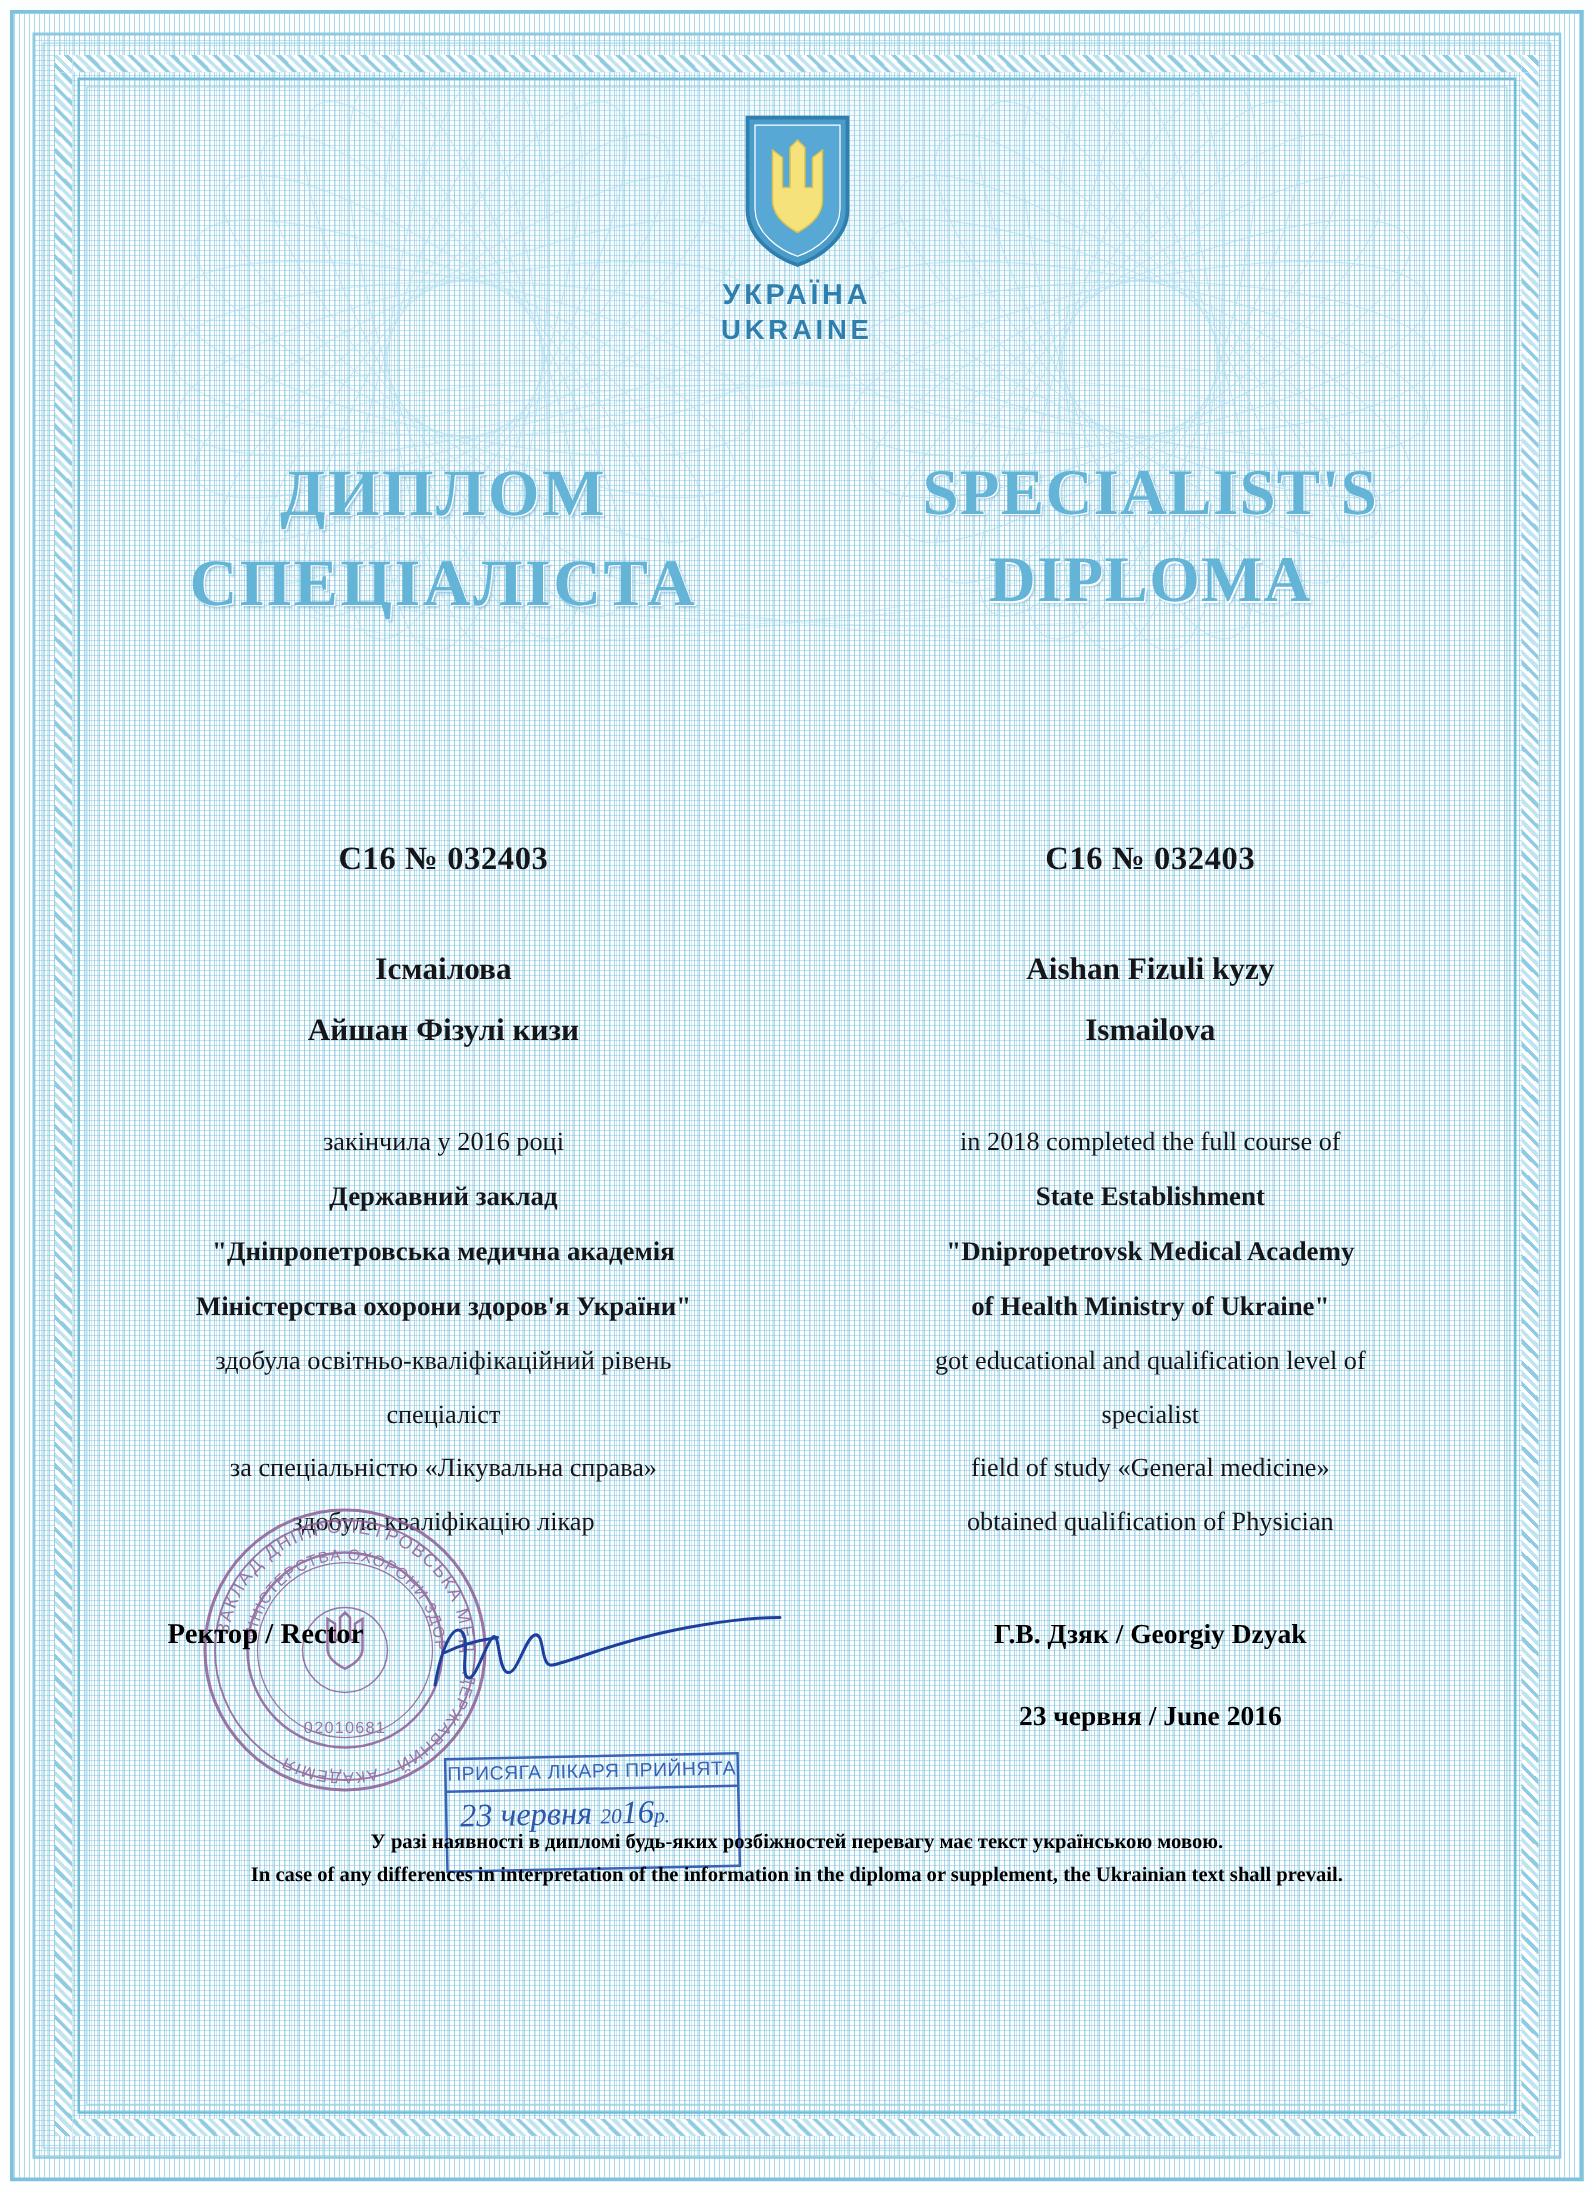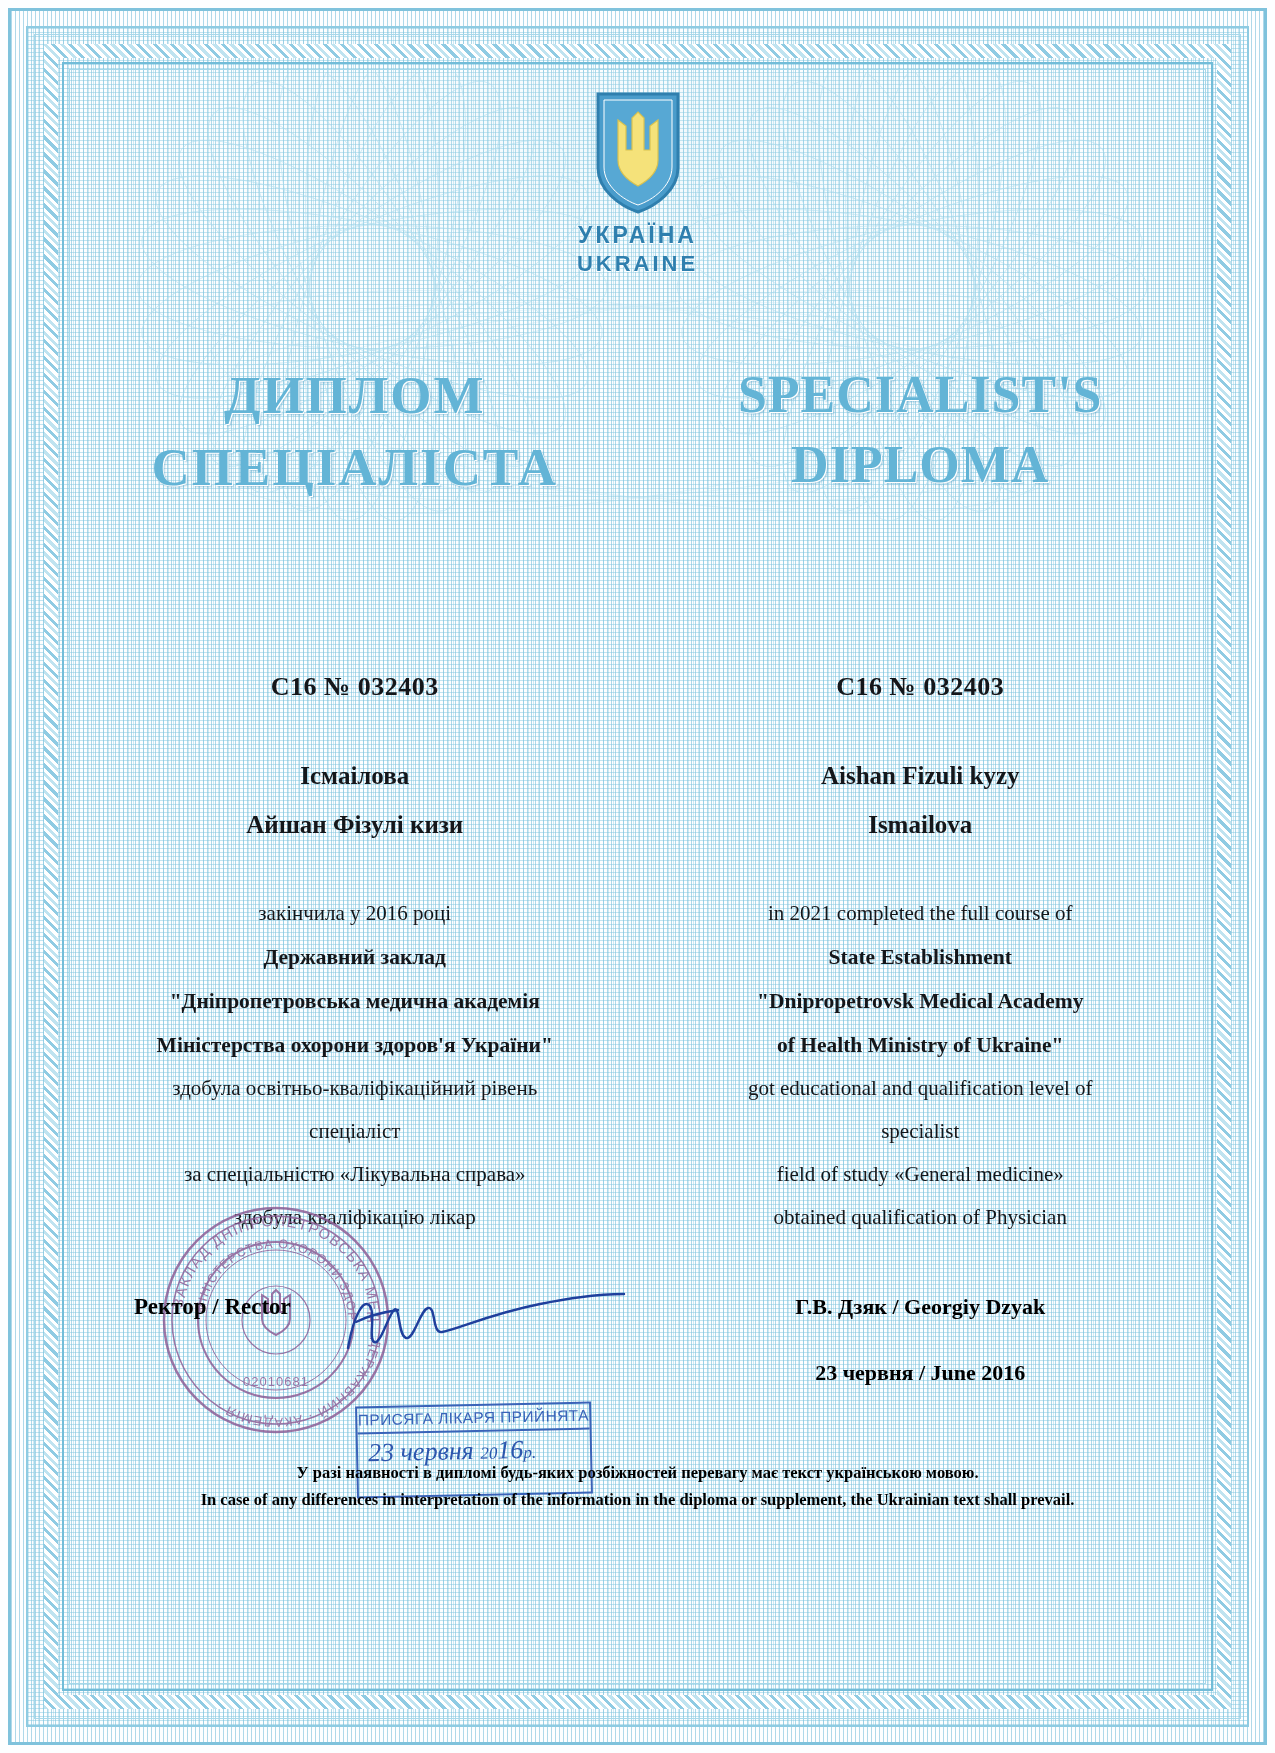--- a/index.html
+++ b/index.html
@@ -382,21 +382,21 @@
           <div>за спеціальністю «Лікувальна справа»</div>
           <div>здобула кваліфікацію лікар</div>
         </div>
       </div>
 
       <div class="col">
         <div class="serial">C16 № 032403</div>
         <div class="name-line">Aishan Fizuli kyzy</div>
         <div class="name-line">Ismailova</div>
         <div class="body-lines">
-          <div>in 2021 completed the full course of</div>
+          <div>in 2018 completed the full course of</div>
           <div class="b">State Establishment</div>
           <div class="b">"Dnipropetrovsk Medical Academy</div>
           <div class="b">of Health Ministry of Ukraine"</div>
           <div>got educational and qualification level of</div>
           <div>specialist</div>
           <div>field of study «General medicine»</div>
           <div>obtained qualification of Physician</div>
         </div>
       </div>
     </div>

